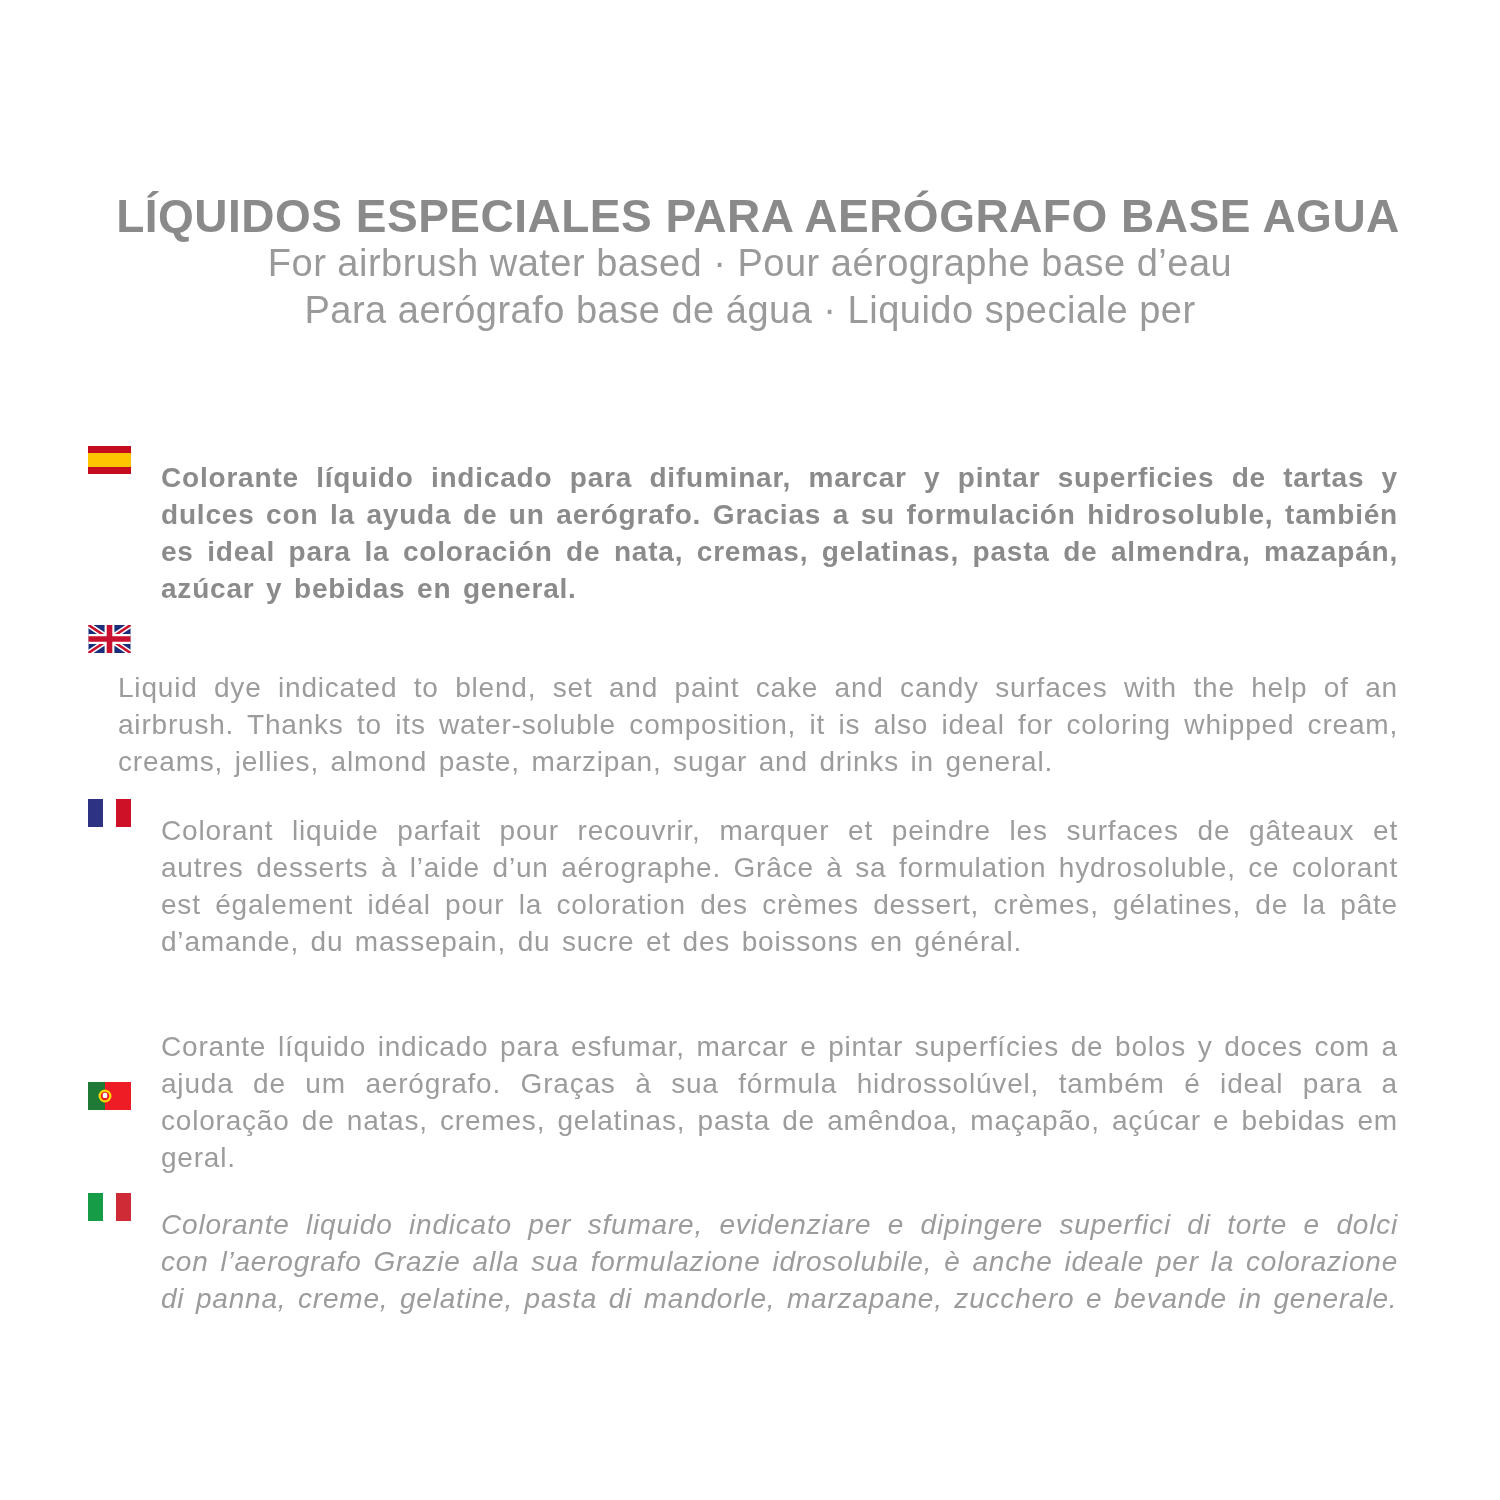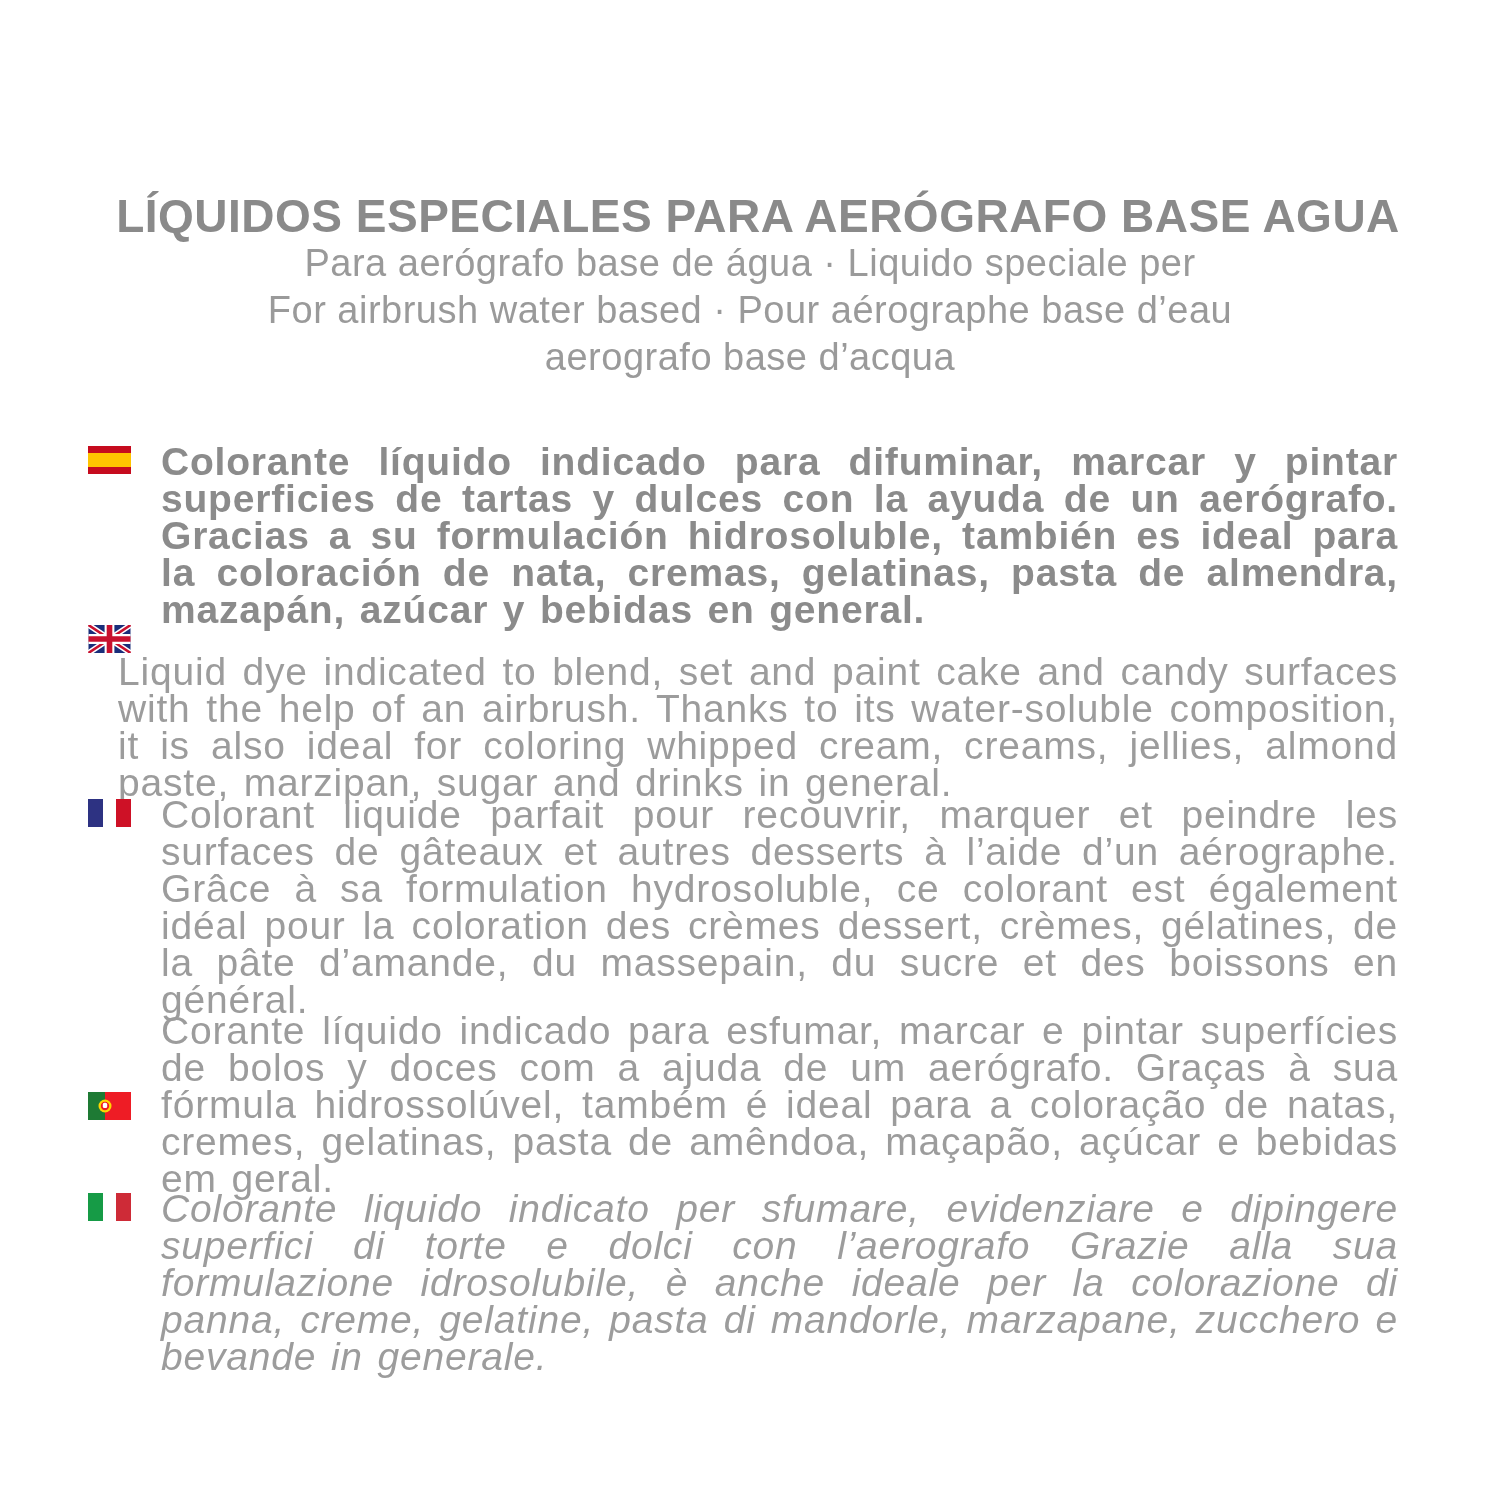--- a/index.html
+++ b/index.html
@@ -54,44 +54,43 @@
     display: block;
     line-height: 0;
   }
   .flag svg {
     display: block;
     width: 43px;
     height: 28px;
   }
   .text {
     flex: 1;
-    margin: 0 0 0 30px;
-    font-size: 39px;
+    margin: 16px 0 0 30px;
+    font-size: 28px;
     line-height: 37px;
     color: var(--body-gray, #9c9c9c);
     text-align: justify;
     letter-spacing: 0.8px;
     word-spacing: 3px;
   }
   .para.bold .text {
     font-weight: 700;
     color: var(--bold-gray, #8b8b8b);
   }
 </style>
 </head>
 <body>
 
 <div class="page" style="--bg: #ffffff; --title-gray: #8a8a8a; --subtitle-gray: #9a9a9a; --body-gray: #9c9c9c; --bold-gray: #8b8b8b;">
 
   <h1 class="title">LÍQUIDOS ESPECIALES PARA AERÓGRAFO BASE AGUA</h1>
 
   <div class="subtitle">
+    <div>For airbrush water based · Pour aérographe base d’eau</div>
     <div>Para aerógrafo base de água · Liquido speciale per</div>
-    <div>For airbrush water based · Pour aérographe base d’eau</div>
-    <div>aerografo base d’acqua</div>
   </div>
 
   <div id="paragraphs">
     <div class="para bold" style="top: 443px;">
       <span class="flag">
           <svg viewBox="0 0 43 28">
             <rect width="43" height="28" fill="#C60B1E"></rect>
             <rect y="7" width="43" height="14" fill="#FFC400"></rect>
           </svg>
         </span>

